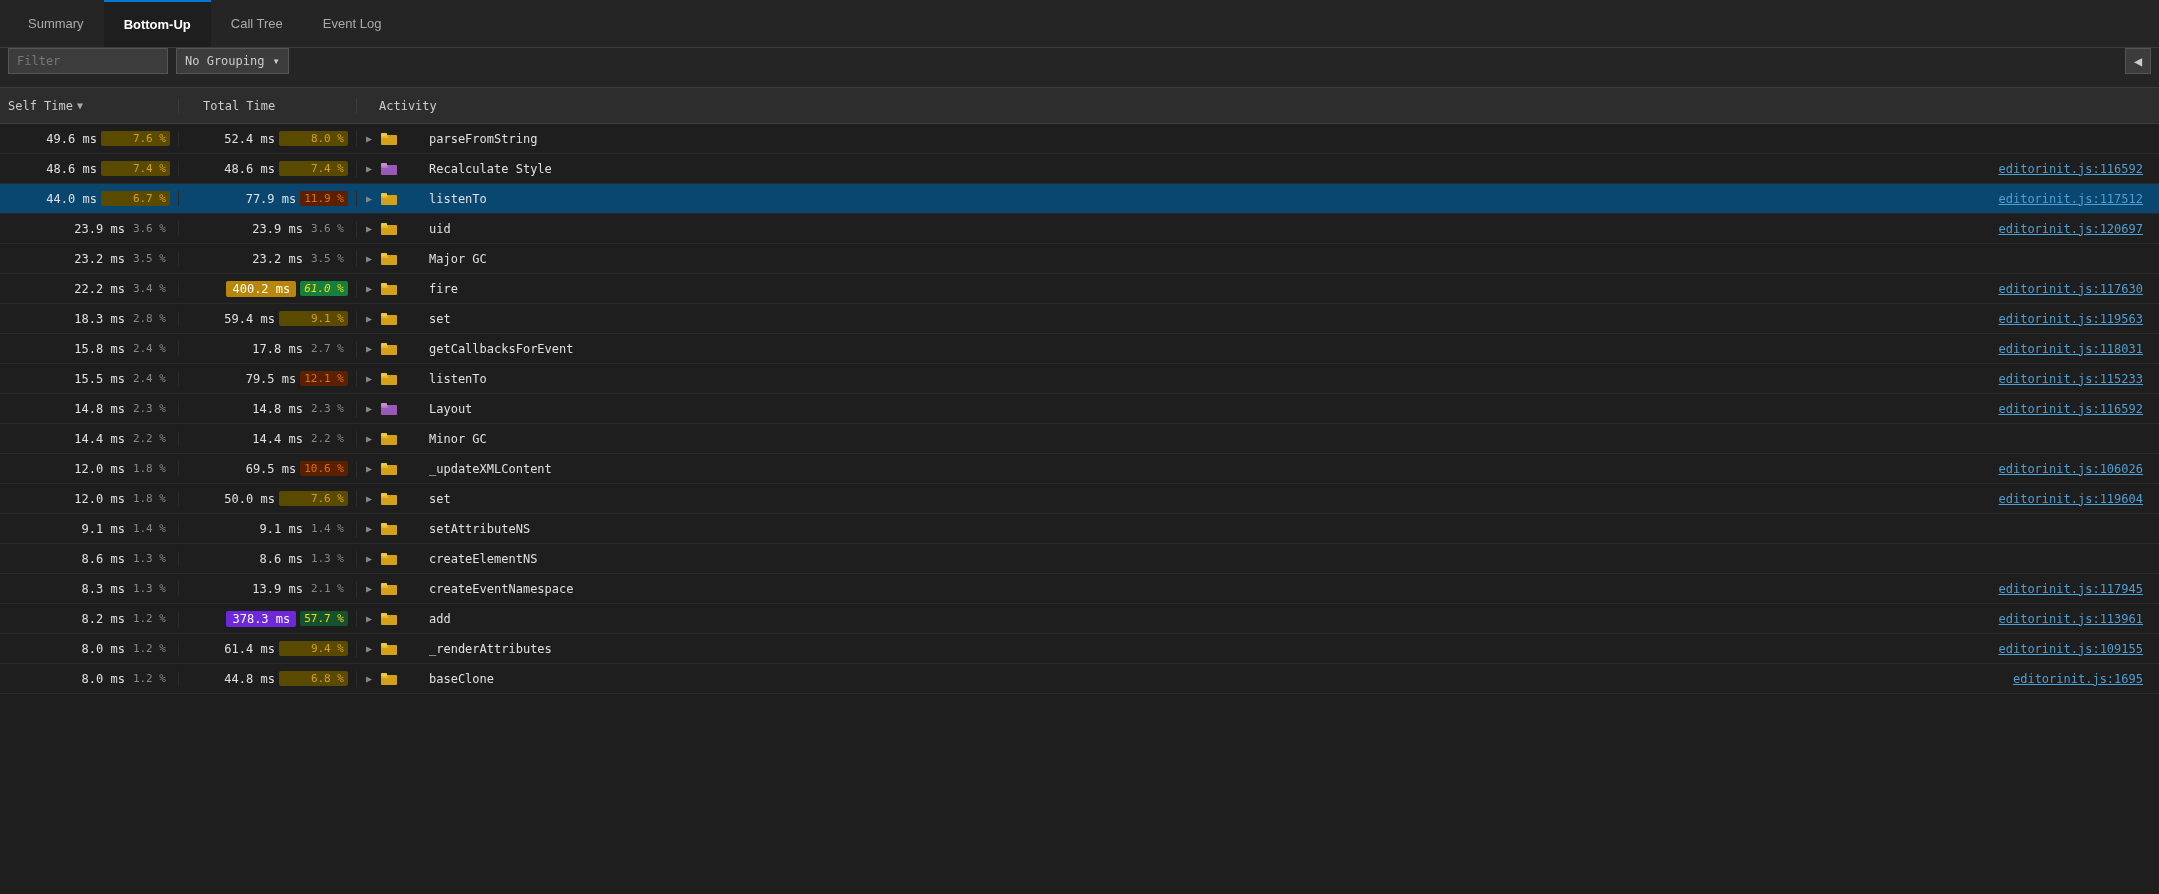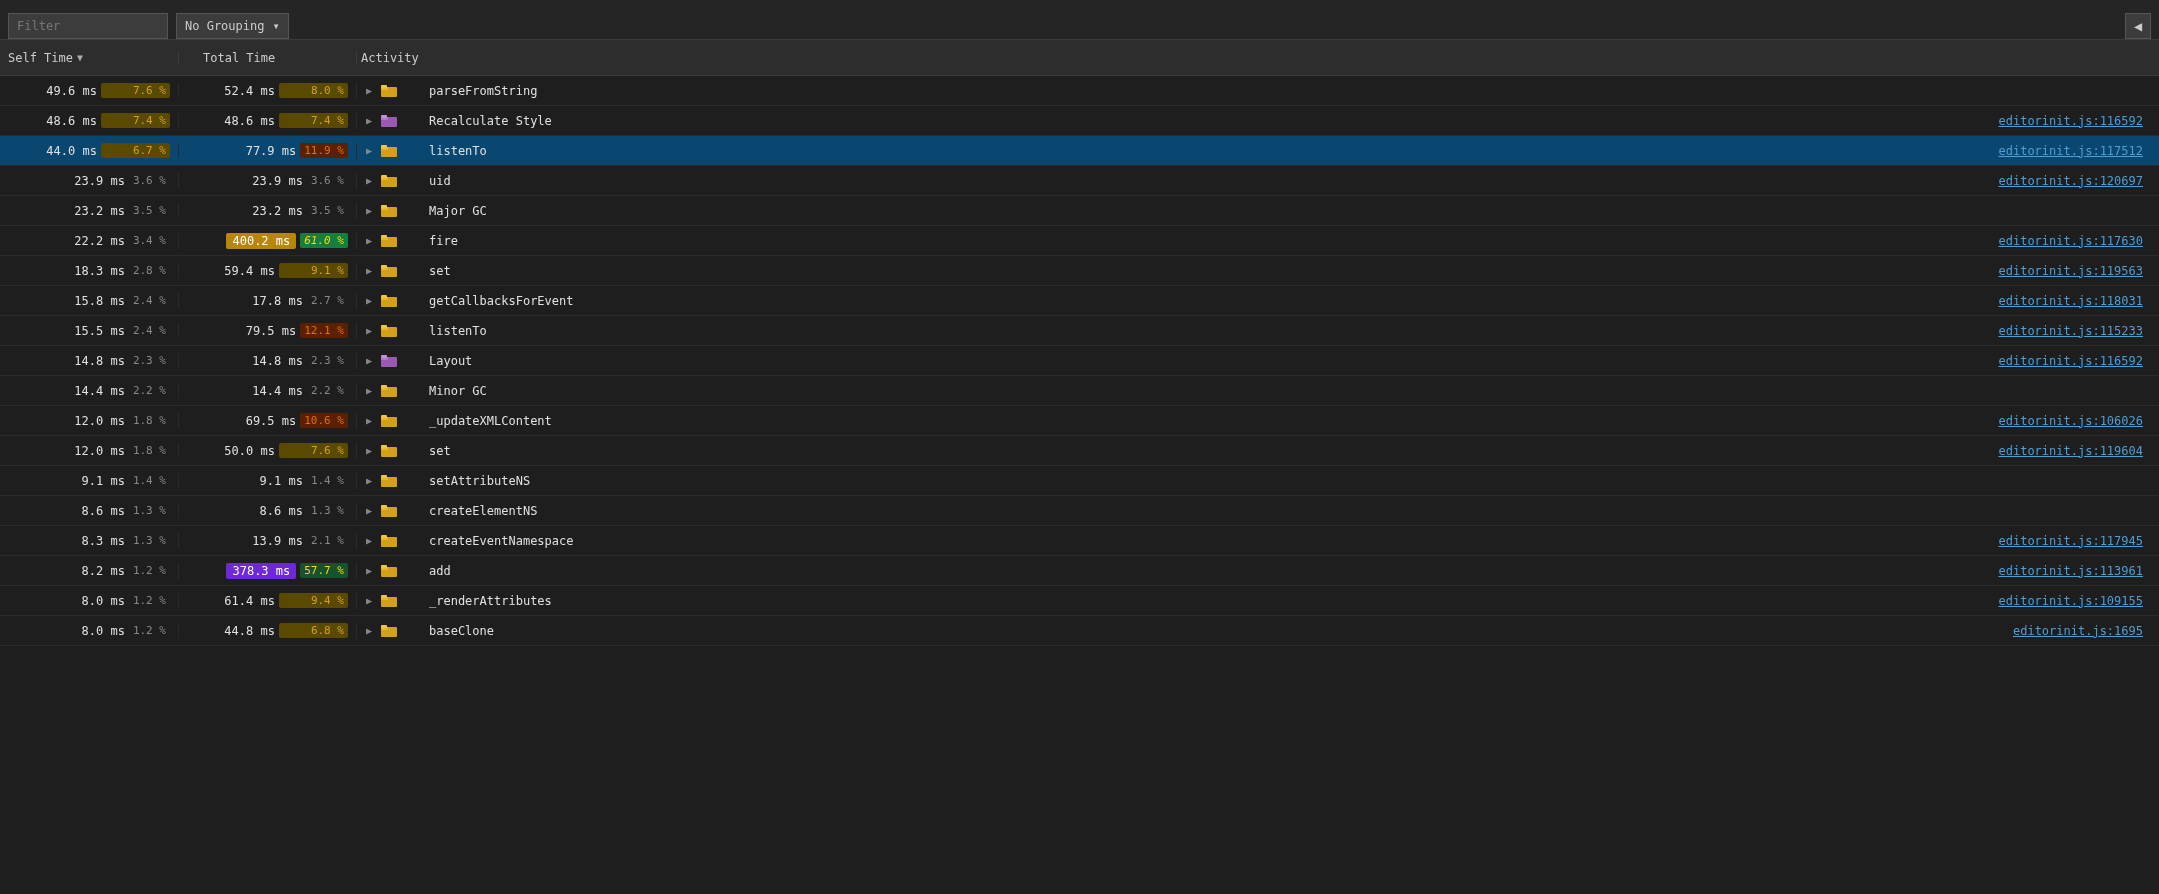--- a/index.html
+++ b/index.html
@@ -36,21 +36,21 @@
     .tab.active {
       color: #fff;
       background: #1e1e1e;
       font-weight: bold;
       border-top: 2px solid #0078d4;
     }
 
     
     .toolbar {
       display: flex;
-      align-items: flex-end;
+      align-items: flex-start;
       background: #252526;
       height: 40px;
       border-bottom: 1px solid #3c3c3c;
       padding: 0 8px;
       gap: 8px;
     }
     .filter-input {
       background: #3c3c3c;
       border: 1px solid #555;
       color: #ccc;
@@ -116,21 +116,21 @@
       width: 178px;
       min-width: 178px;
       padding: 0 24px;
       display: flex;
       align-items: center;
       gap: 4px;
       border-left: 1px solid #3c3c3c;
     }
     .col-activity {
       flex: 1;
-      padding: 0 4px;
+      padding: 0 22px;
       display: flex;
       align-items: center;
       border-left: 1px solid #3c3c3c;
     }
     .sort-icon {
       color: #aaa;
       font-size: 10px;
     }
 
     
@@ -245,20 +245,26 @@
     .row-add .cell-total .pct-badge {
       background: #8b5e00;
       color: #ffd700;
     }
   </style>
 </head>
 <body>
 
 <div>
 
+  <div class="tab-bar">
+    <button class="tab">Summary</button>
+    <button class="tab active">Bottom-Up</button>
+    <button class="tab">Call Tree</button>
+    <button class="tab">Event Log</button>
+  </div>
 
   <div class="toolbar">
     <input class="filter-input" type="text" placeholder="Filter" style="">
     <div class="grouping-select">
       <span>No Grouping</span>
       <span>▾</span>
     </div>
     <div class="collapse-btn">
       <span>◀</span>
     </div>

